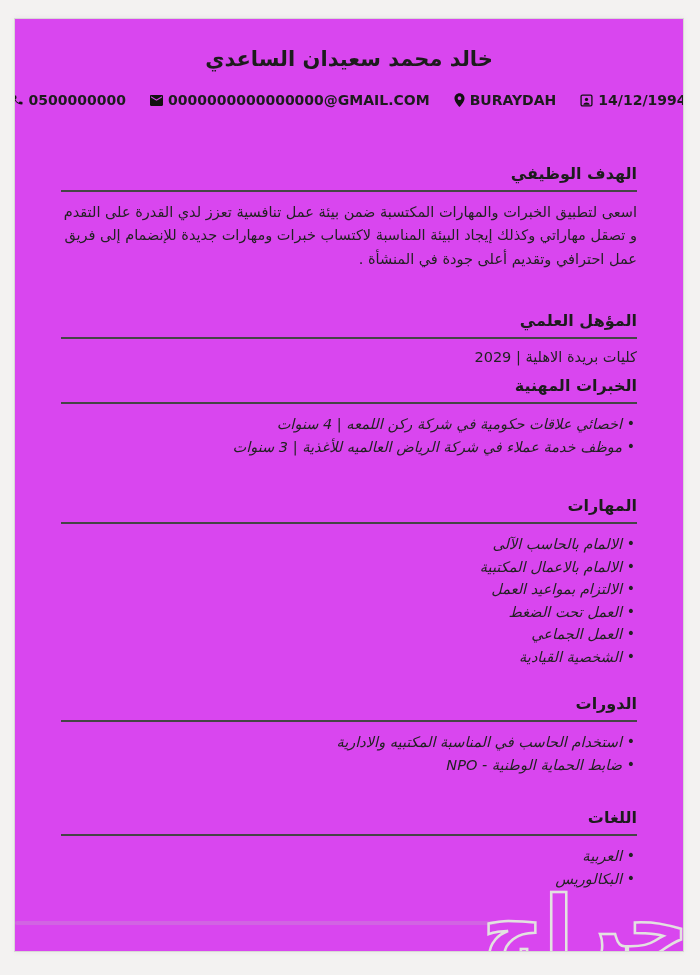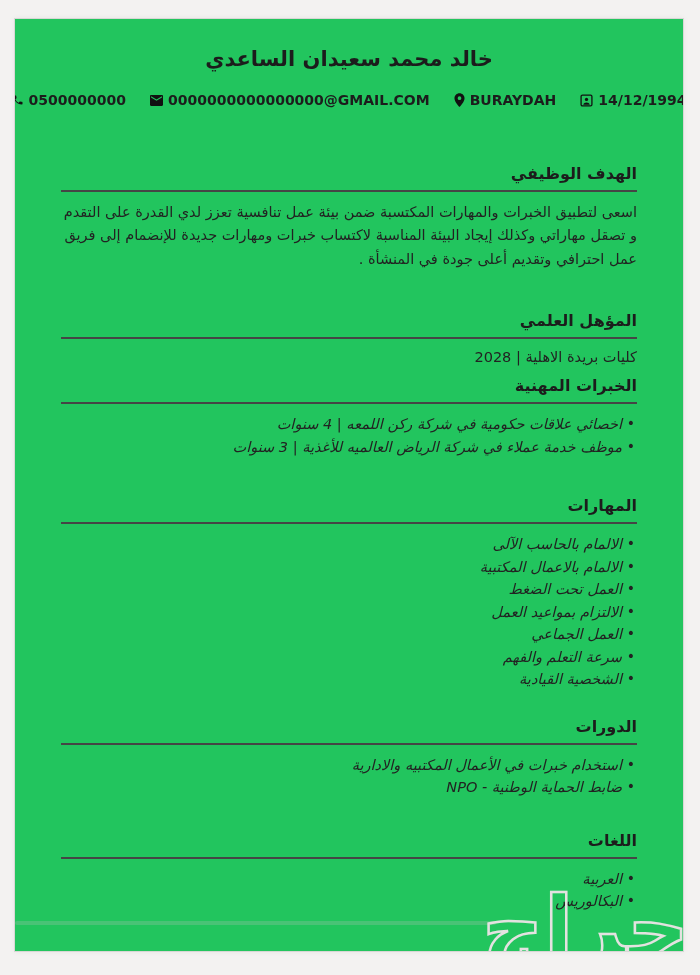--- a/index.html
+++ b/index.html
@@ -9,21 +9,21 @@
     font-family: "DejaVu Sans", sans-serif;
     color: #1c1c1c;
     overflow: hidden;
     position: relative;
   }
   .canvas { position: relative; width: 700px; height: 975px; }
   .page {
     position: absolute;
     left: 14px; top: 18px;
     width: 670px; height: 934px;
-    background: #22c55e;
+    background: #d946ef;
     border: 1px solid #d8d7d5;
     box-shadow: 0 0 6px rgba(0,0,0,0.05);
     overflow: hidden;
   }
   .content {
     position: relative;
     padding: 0 46px;
     direction: rtl;
   }
   
@@ -165,51 +165,50 @@
 
       <div class="sec-objective">
         <div class="section-title">الهدف الوظيفي</div>
         <hr class="rule">
         <p class="para">اسعى لتطبيق الخبرات والمهارات المكتسبة ضمن بيئة عمل تنافسية تعزز لدي القدرة على التقدم و تصقل مهاراتي وكذلك إيجاد البيئة المناسبة لاكتساب خبرات ومهارات جديدة للإنضمام إلى فريق عمل احترافي وتقديم أعلى جودة في المنشأة .</p>
       </div>
 
       <div class="sec-education">
         <div class="section-title">المؤهل العلمي</div>
         <hr class="rule">
-        <div class="edu-line">كليات بريدة الاهلية | 2028</div>
+        <div class="edu-line">كليات بريدة الاهلية | 2029</div>
       </div>
 
       <div class="sec-experience">
         <div class="section-title">الخبرات المهنية</div>
         <hr class="rule">
         <ul class="bullets">
           <li>اخصائي علاقات حكومية في شركة ركن اللمعه | 4 سنوات</li>
           <li>موظف خدمة عملاء في شركة الرياض العالميه للأغذية | 3 سنوات</li>
         </ul>
       </div>
 
       <div class="sec-skills">
         <div class="section-title">المهارات</div>
         <hr class="rule">
         <ul class="bullets">
           <li>الالمام بالحاسب الآلى</li>
           <li>الالمام بالاعمال المكتبية</li>
+          <li>الالتزام بمواعيد العمل</li>
           <li>العمل تحت الضغط</li>
-          <li>الالتزام بمواعيد العمل</li>
           <li>العمل الجماعي</li>
-          <li>سرعة التعلم والفهم</li>
           <li>الشخصية القيادية</li>
         </ul>
       </div>
 
       <div class="sec-courses">
         <div class="section-title">الدورات</div>
         <hr class="rule">
         <ul class="bullets">
-          <li>استخدام خبرات في الأعمال المكتبيه والادارية</li>
+          <li>استخدام الحاسب في المناسبة المكتبيه والادارية</li>
           <li>ضابط الحماية الوطنية - NPO</li>
         </ul>
       </div>
 
       <div class="sec-languages">
         <div class="section-title">اللغات</div>
         <hr class="rule">
         <ul class="bullets">
           <li>العربية</li>
           <li>البكالوريس</li>

